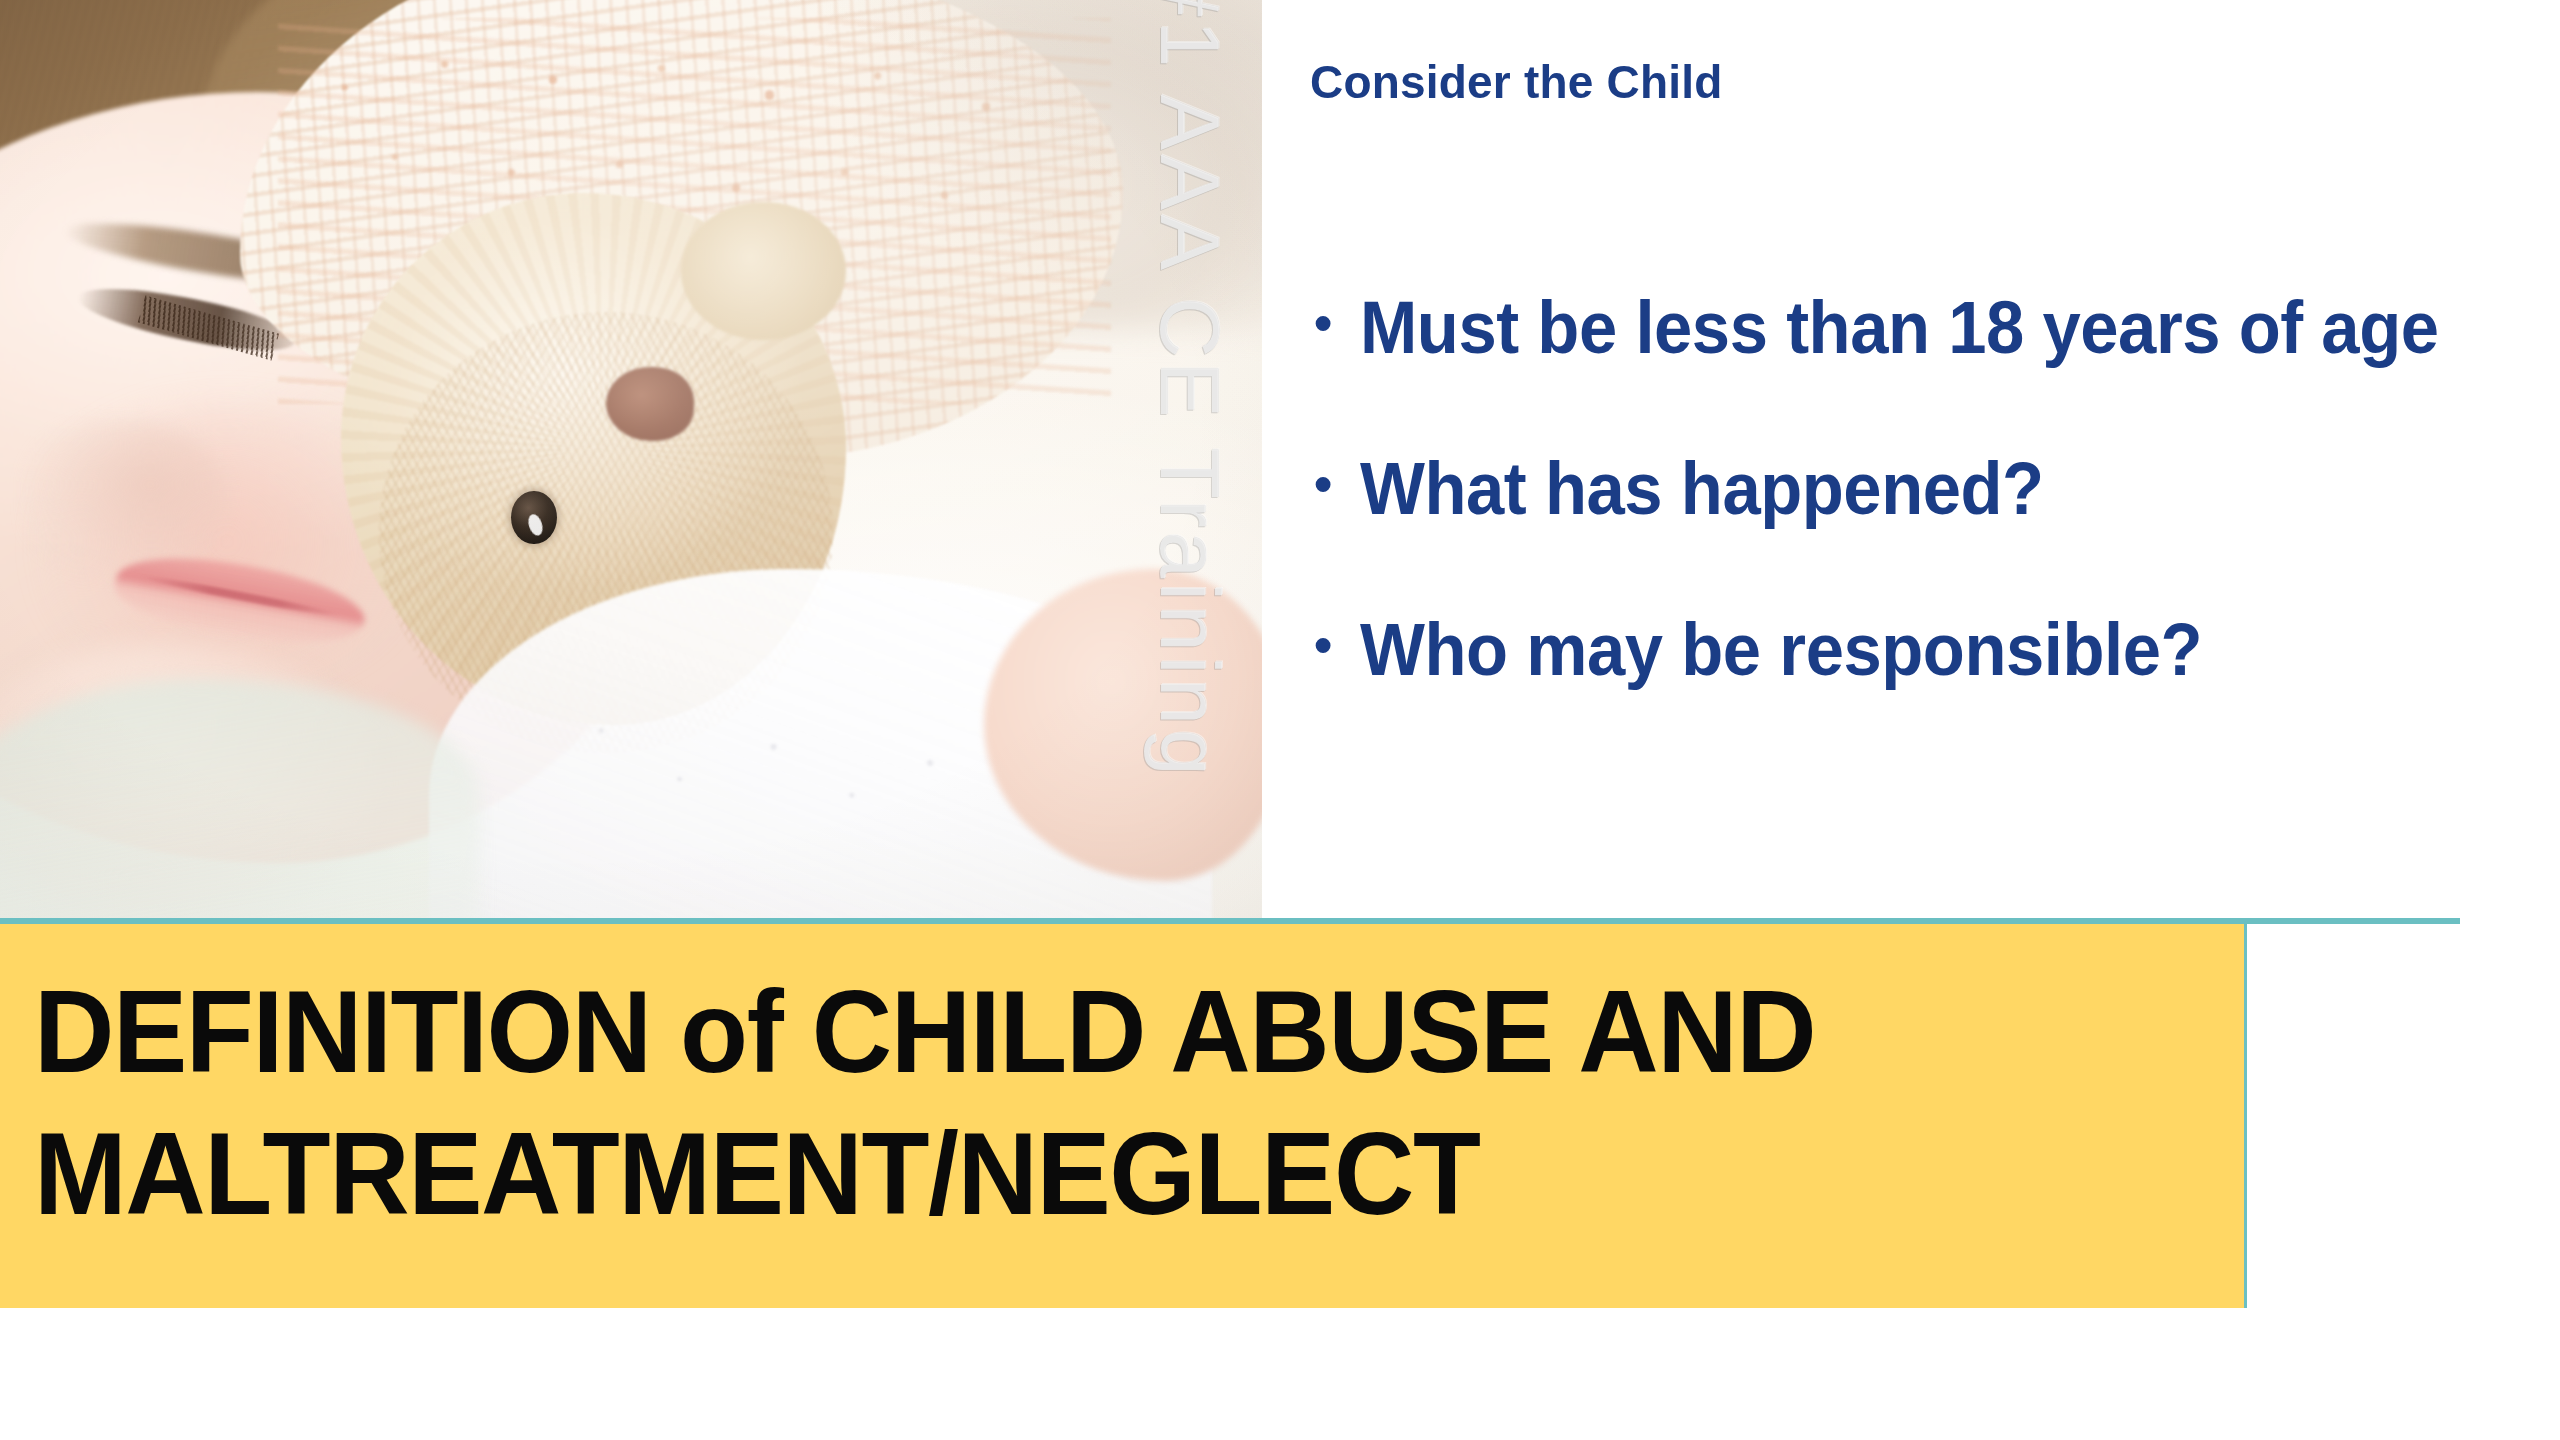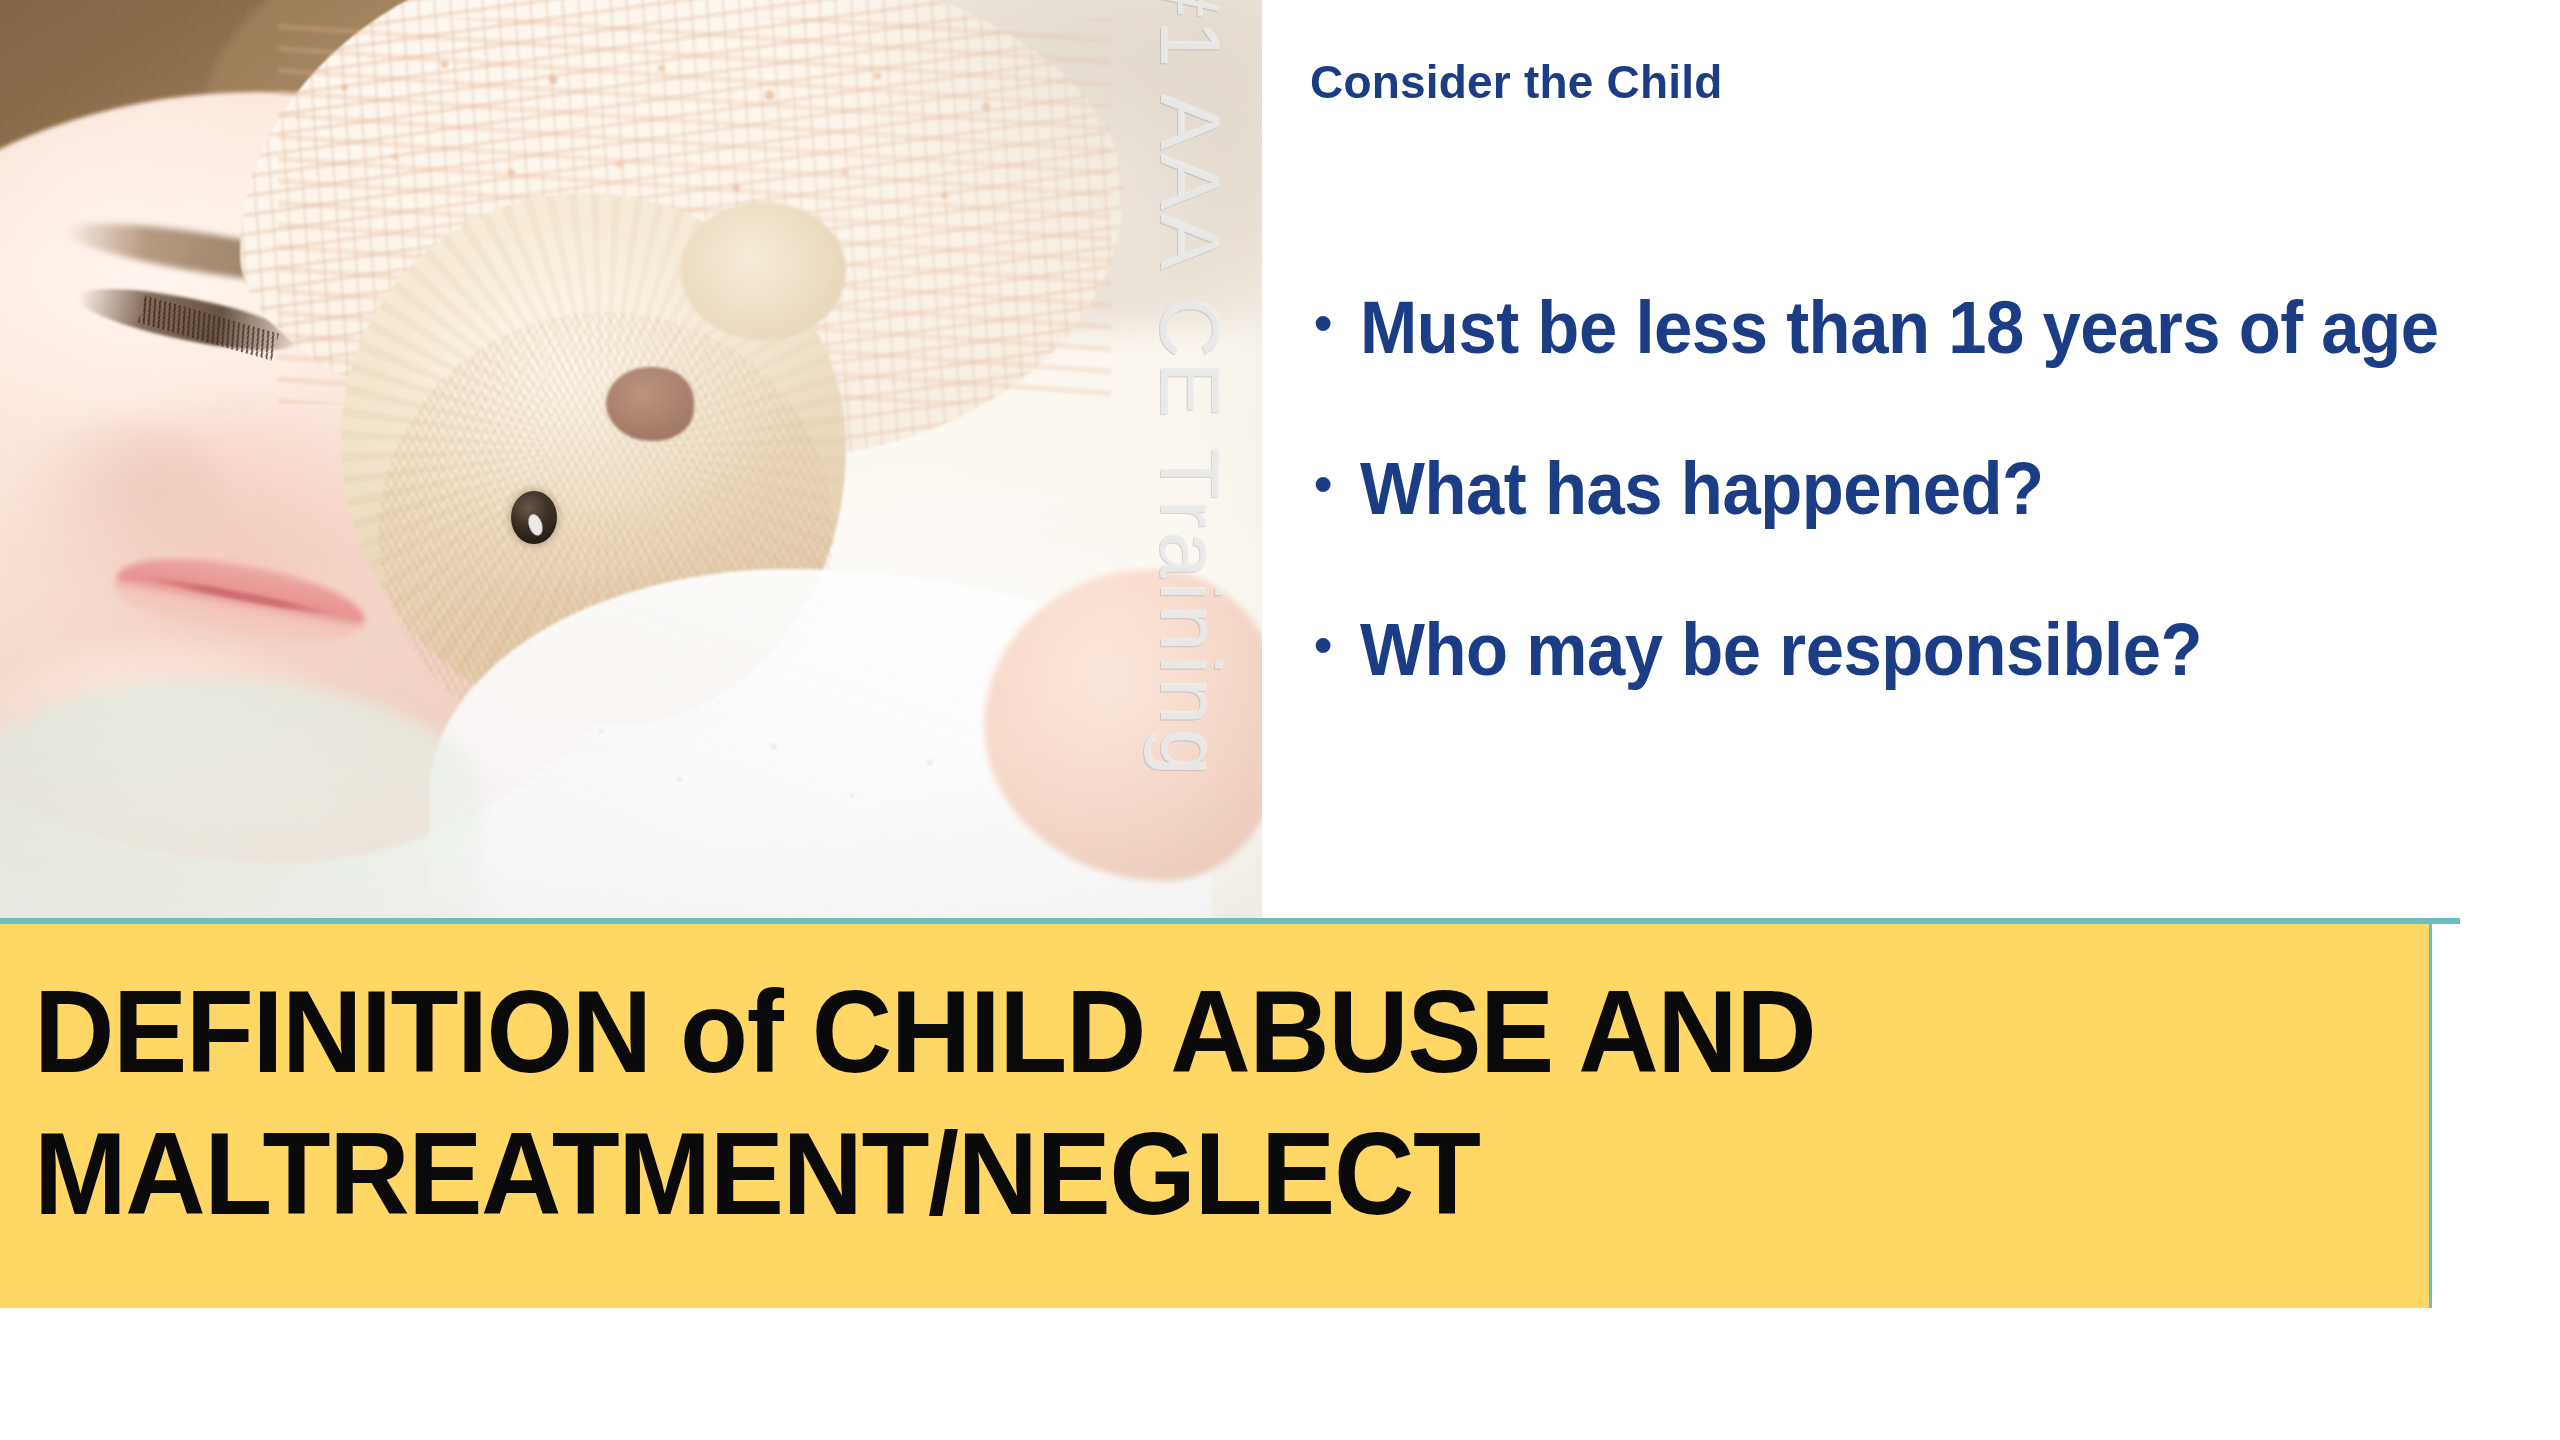--- a/index.html
+++ b/index.html
@@ -383,21 +383,21 @@
     left: 0;
     top: 918px;
     width: 2460px;
     height: 6px;
     background: #6bbfc2;
   }
   #yellow-banner {
     position: absolute;
     left: 0;
     top: 924px;
-    width: 2432px;
+    width: 2247px;
     height: 384px;
     background: #ffd764;
     border-right: 3px solid #6bbfc2;
     box-sizing: border-box;
     overflow: hidden;
   }
   #banner-title {
     position: absolute;
     left: 34px;
     top: 38px;

